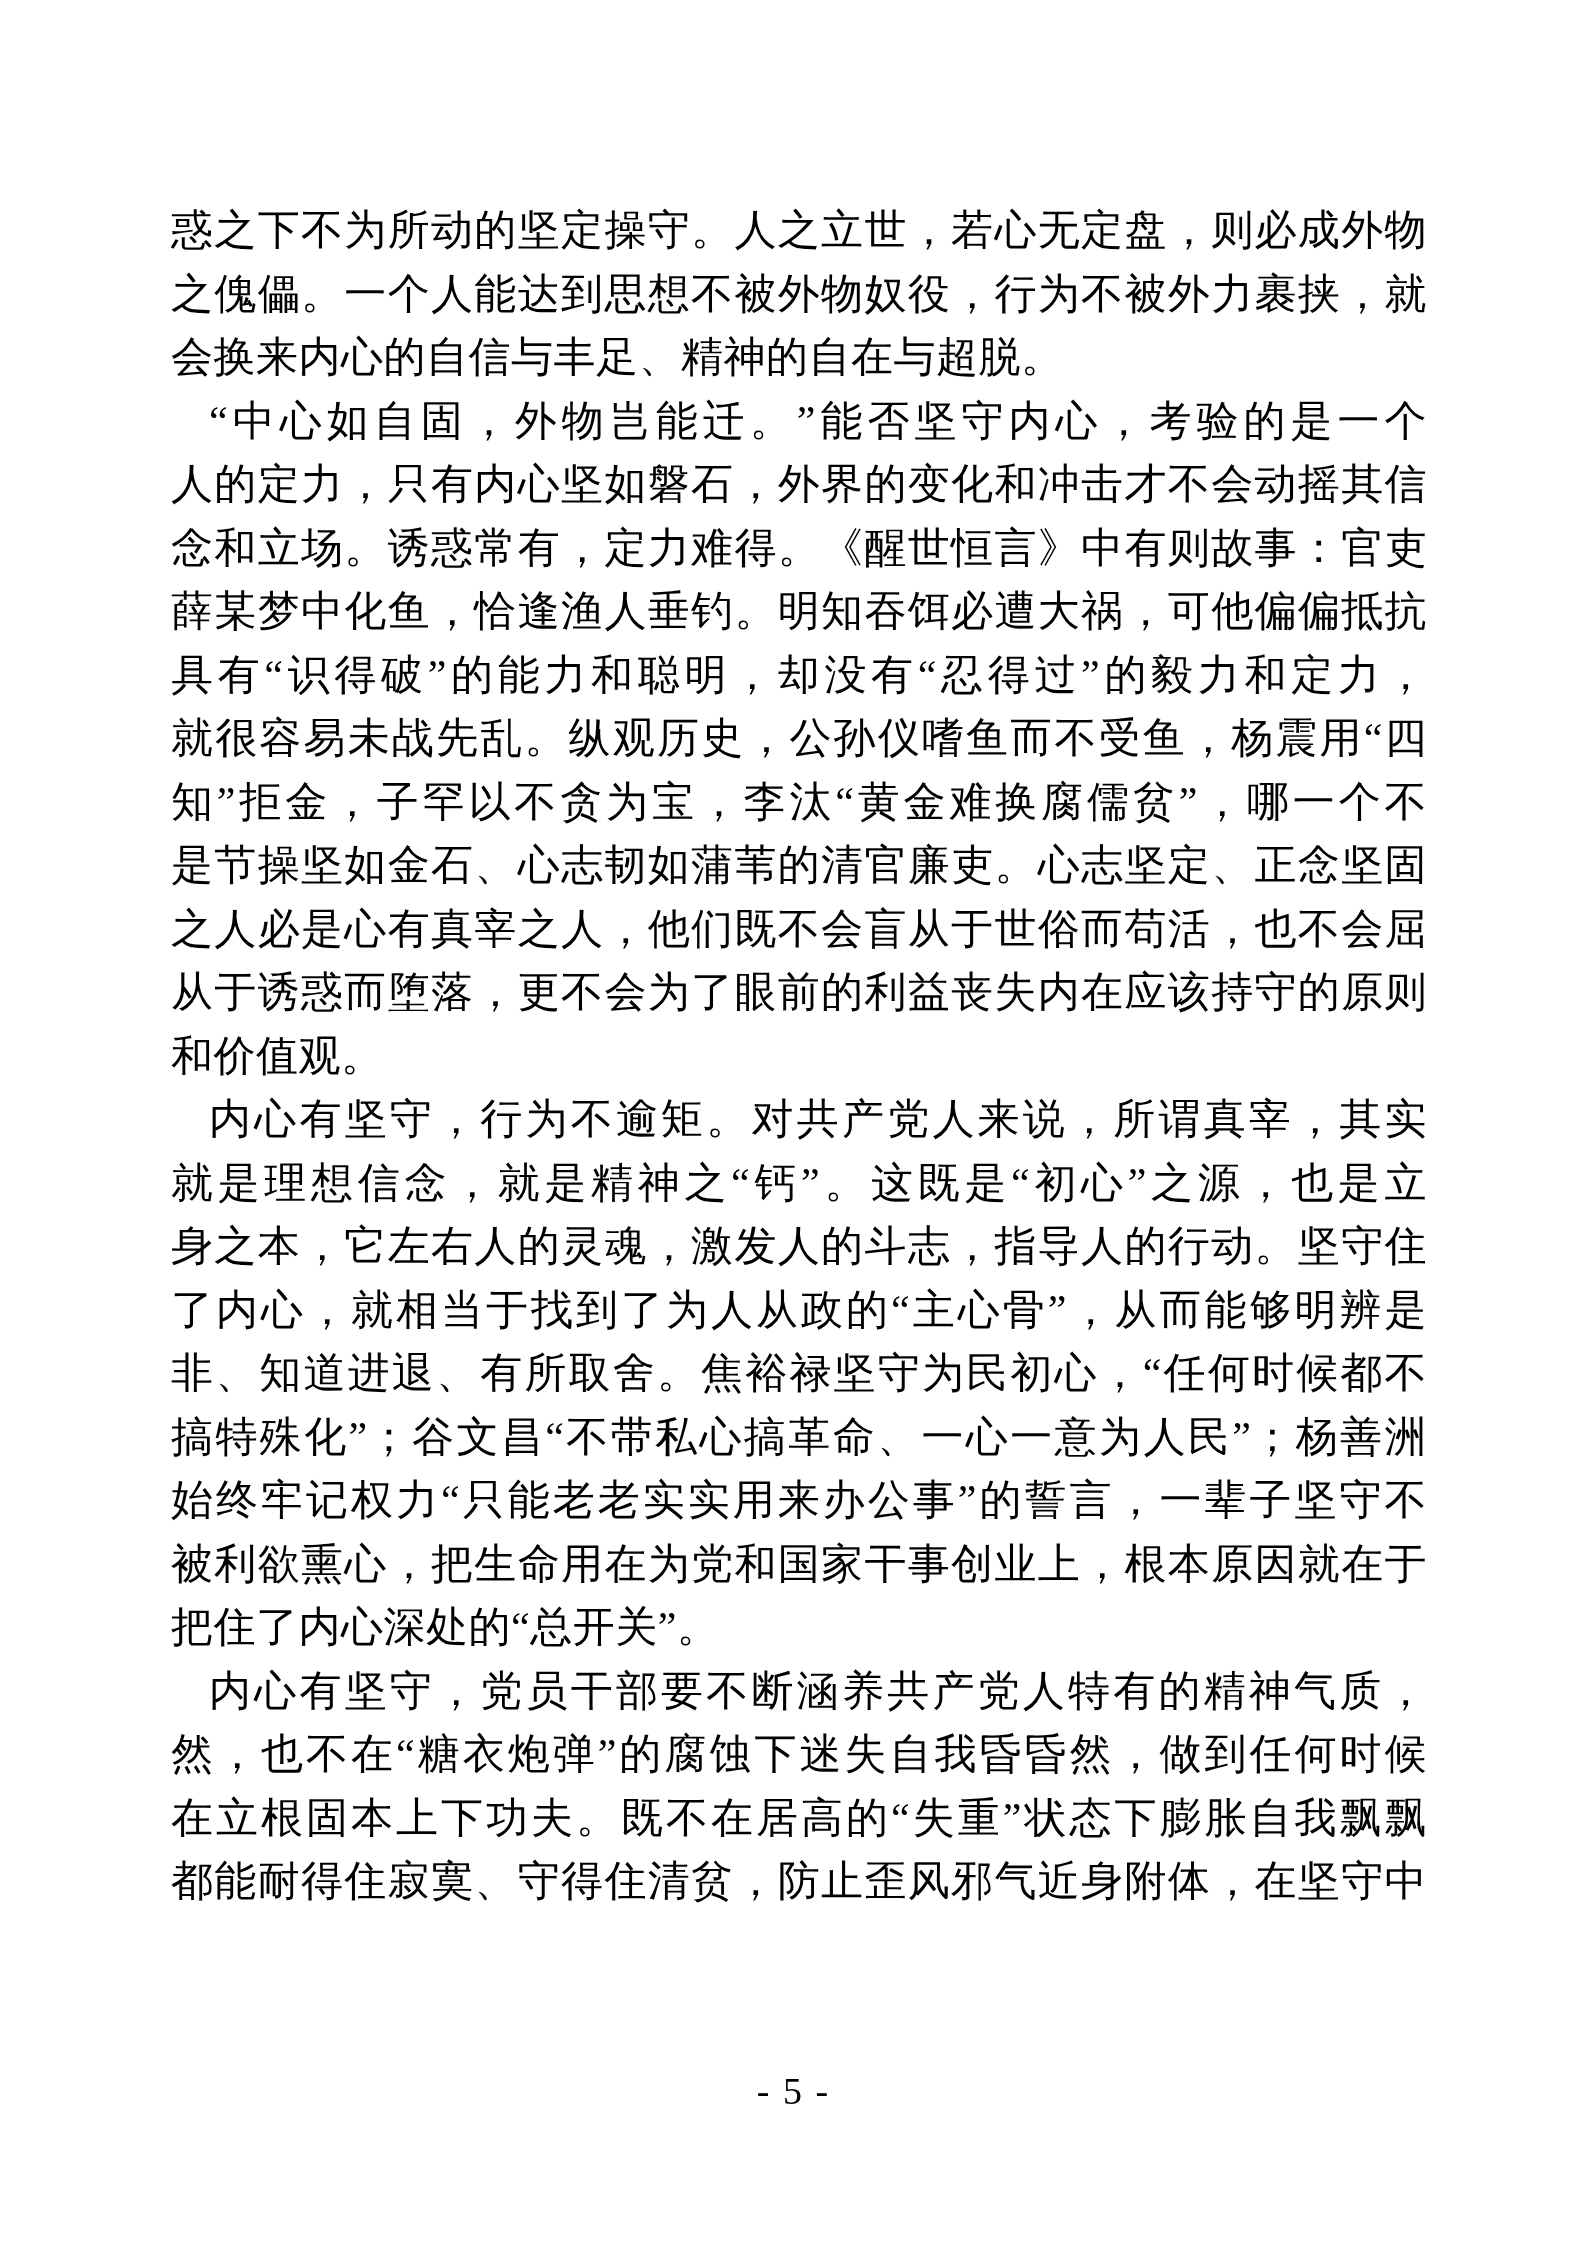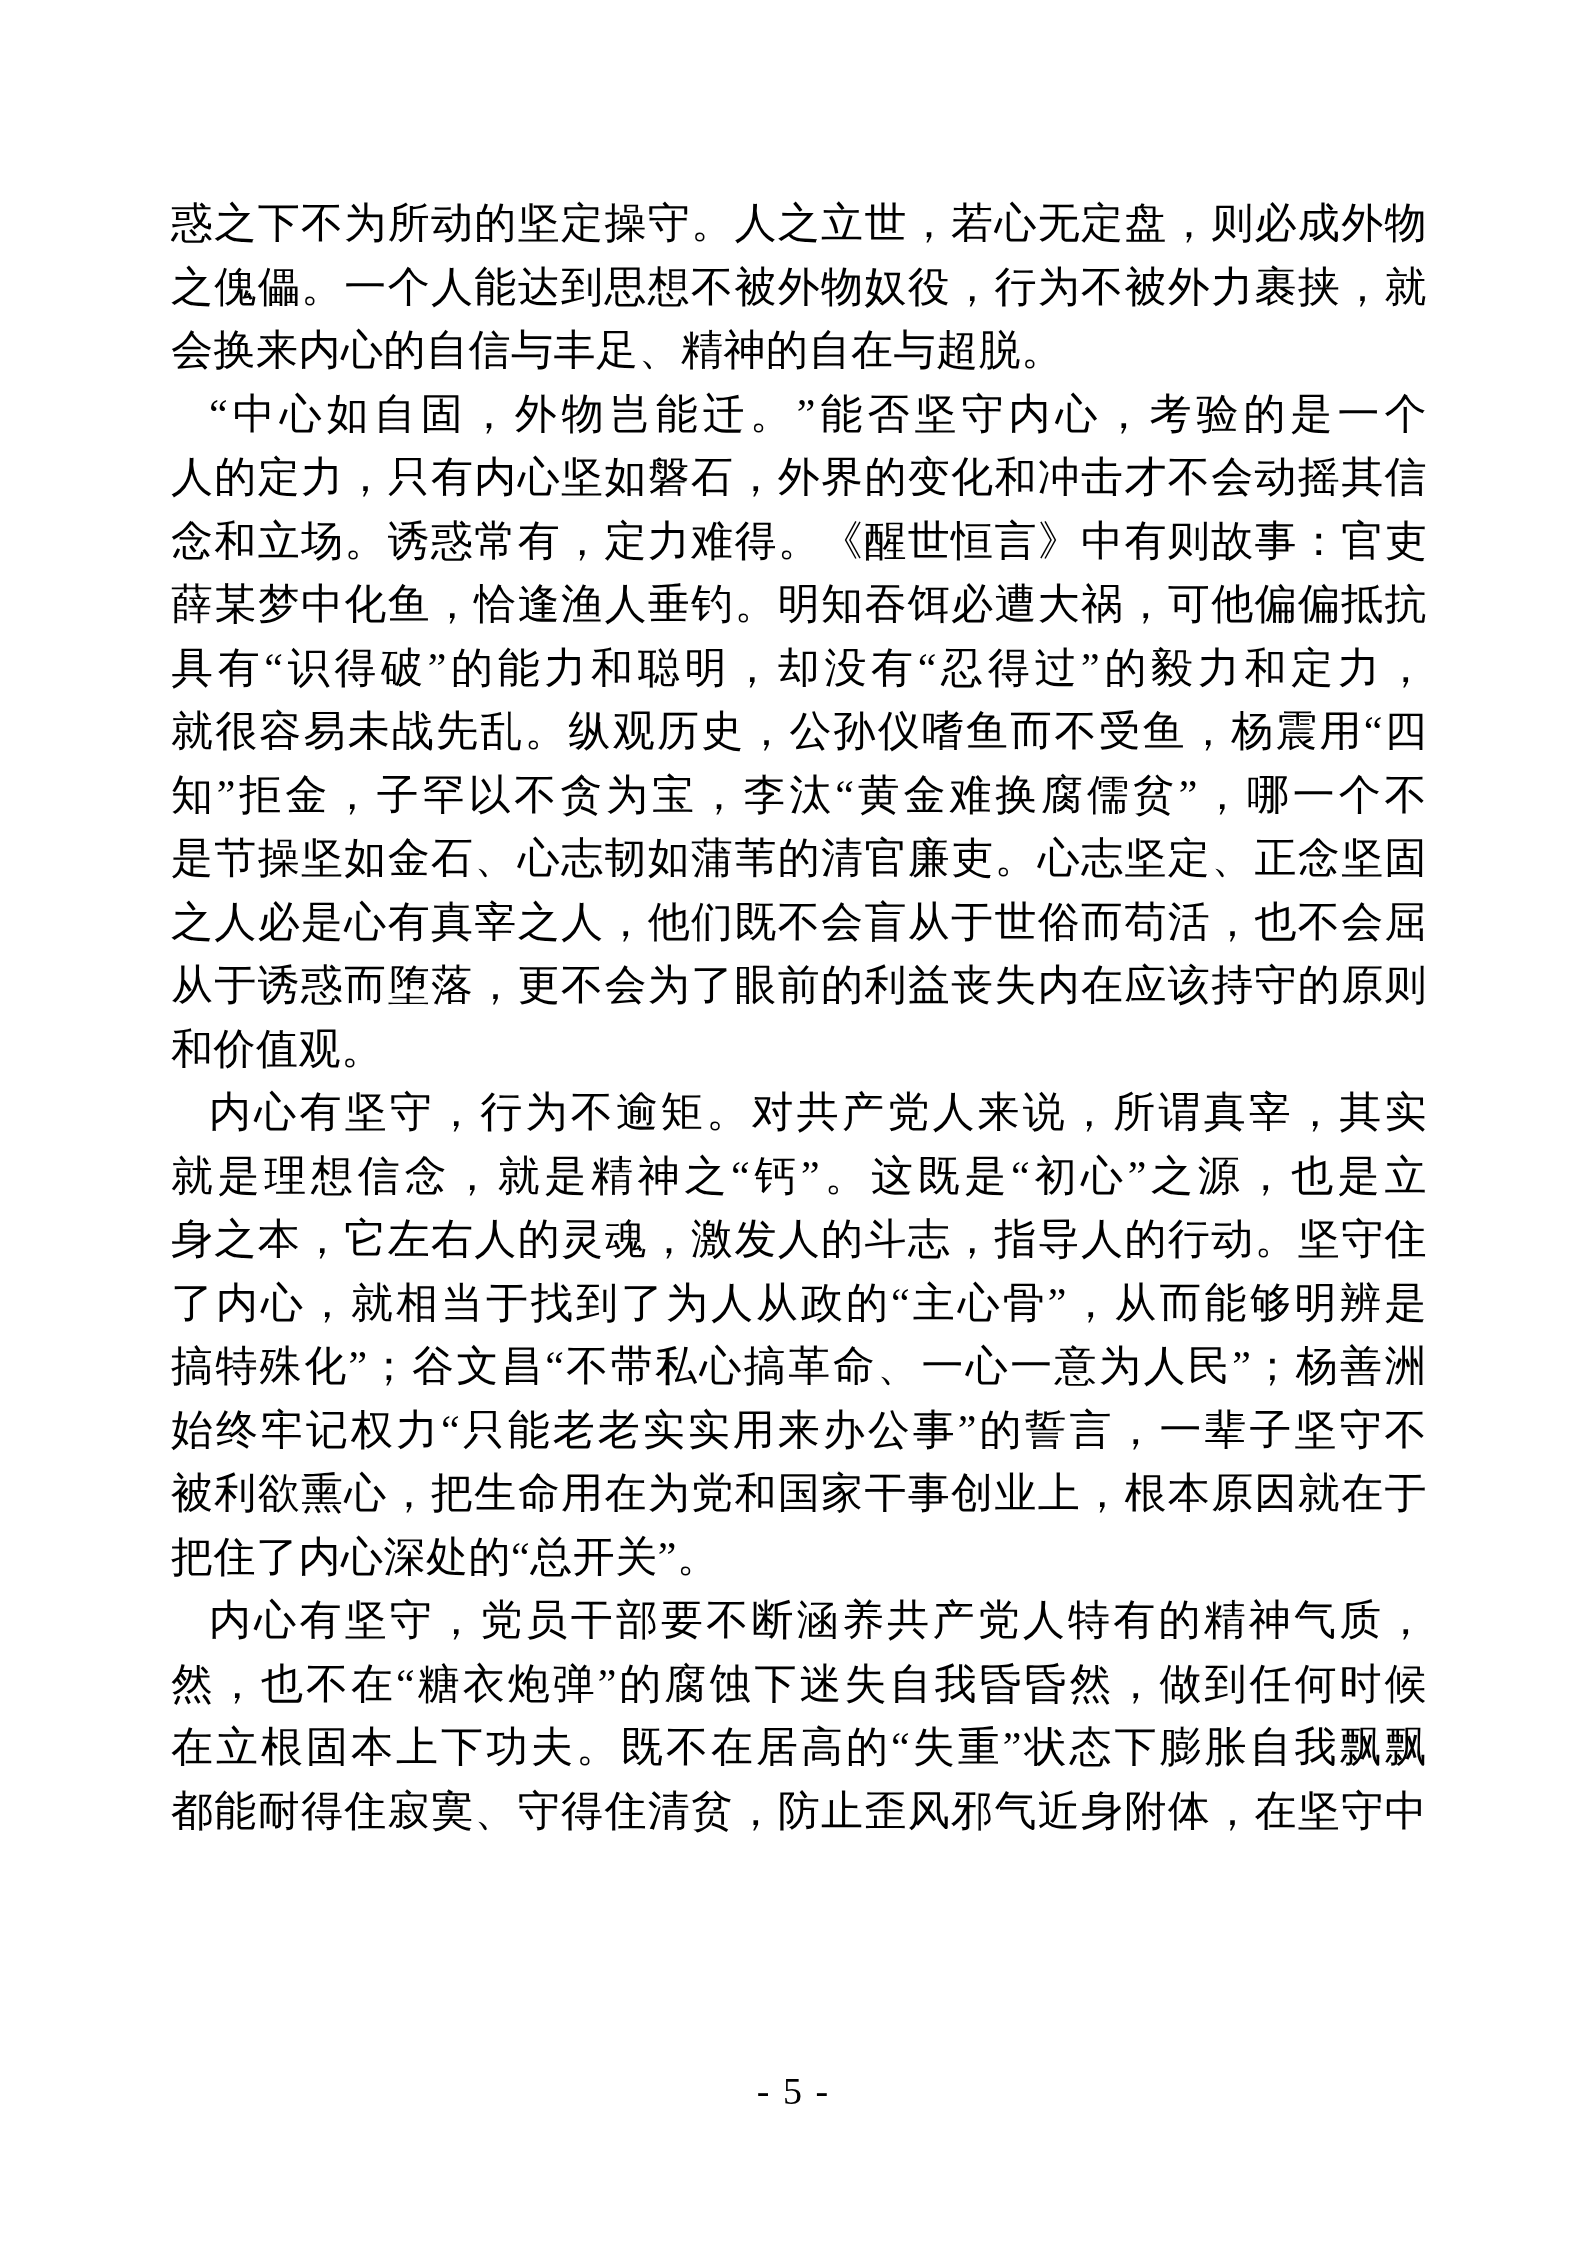--- a/index.html
+++ b/index.html
@@ -12,21 +12,21 @@
     width: 1587px;
     height: 2245px;
     background: #ffffff;
     overflow: hidden;
     font-family: "Liberation Serif", "DejaVu Serif", serif;
     color: #000000;
   }
   .text-block {
     position: absolute;
     left: 171px;
-    top: 192px;
+    top: 199px;
     width: 1256px;
   }
   .line {
     height: 63.5px;
     line-height: 63.5px;
     font-size: 42px;
     letter-spacing: 0.5px;
     white-space: nowrap;
     overflow: hidden;
     text-align: justify;
@@ -66,20 +66,21 @@
       <div class="line">就很容易未战先乱。纵观历史，公孙仪嗜鱼而不受鱼，杨震用“四</div>
       <div class="line">知”拒金，子罕以不贪为宝，李汰“黄金难换腐儒贫”，哪一个不</div>
       <div class="line">是节操坚如金石、心志韧如蒲苇的清官廉吏。心志坚定、正念坚固</div>
       <div class="line">之人必是心有真宰之人，他们既不会盲从于世俗而苟活，也不会屈</div>
       <div class="line">从于诱惑而堕落，更不会为了眼前的利益丧失内在应该持守的原则</div>
       <div class="line last">和价值观。</div>
       <div class="line indent">内心有坚守，行为不逾矩。对共产党人来说，所谓真宰，其实</div>
       <div class="line">就是理想信念，就是精神之“钙”。这既是“初心”之源，也是立</div>
       <div class="line">身之本，它左右人的灵魂，激发人的斗志，指导人的行动。坚守住</div>
       <div class="line">了内心，就相当于找到了为人从政的“主心骨”，从而能够明辨是</div>
+      <div class="line">非、知道进退、有所取舍。焦裕禄坚守为民初心，“任何时候都不</div>
       <div class="line">搞特殊化”；谷文昌“不带私心搞革命、一心一意为人民”；杨善洲</div>
       <div class="line">始终牢记权力“只能老老实实用来办公事”的誓言，一辈子坚守不</div>
       <div class="line">被利欲熏心，把生命用在为党和国家干事创业上，根本原因就在于</div>
       <div class="line last">把住了内心深处的“总开关”。</div>
       <div class="line indent">内心有坚守，党员干部要不断涵养共产党人特有的精神气质，</div>
       <div class="line">然，也不在“糖衣炮弹”的腐蚀下迷失自我昏昏然，做到任何时候</div>
       <div class="line">在立根固本上下功夫。既不在居高的“失重”状态下膨胀自我飘飘</div>
       <div class="line">都能耐得住寂寞、守得住清贫，防止歪风邪气近身附体，在坚守中</div>
     </div>
   <div class="footer">- 5 -</div>

